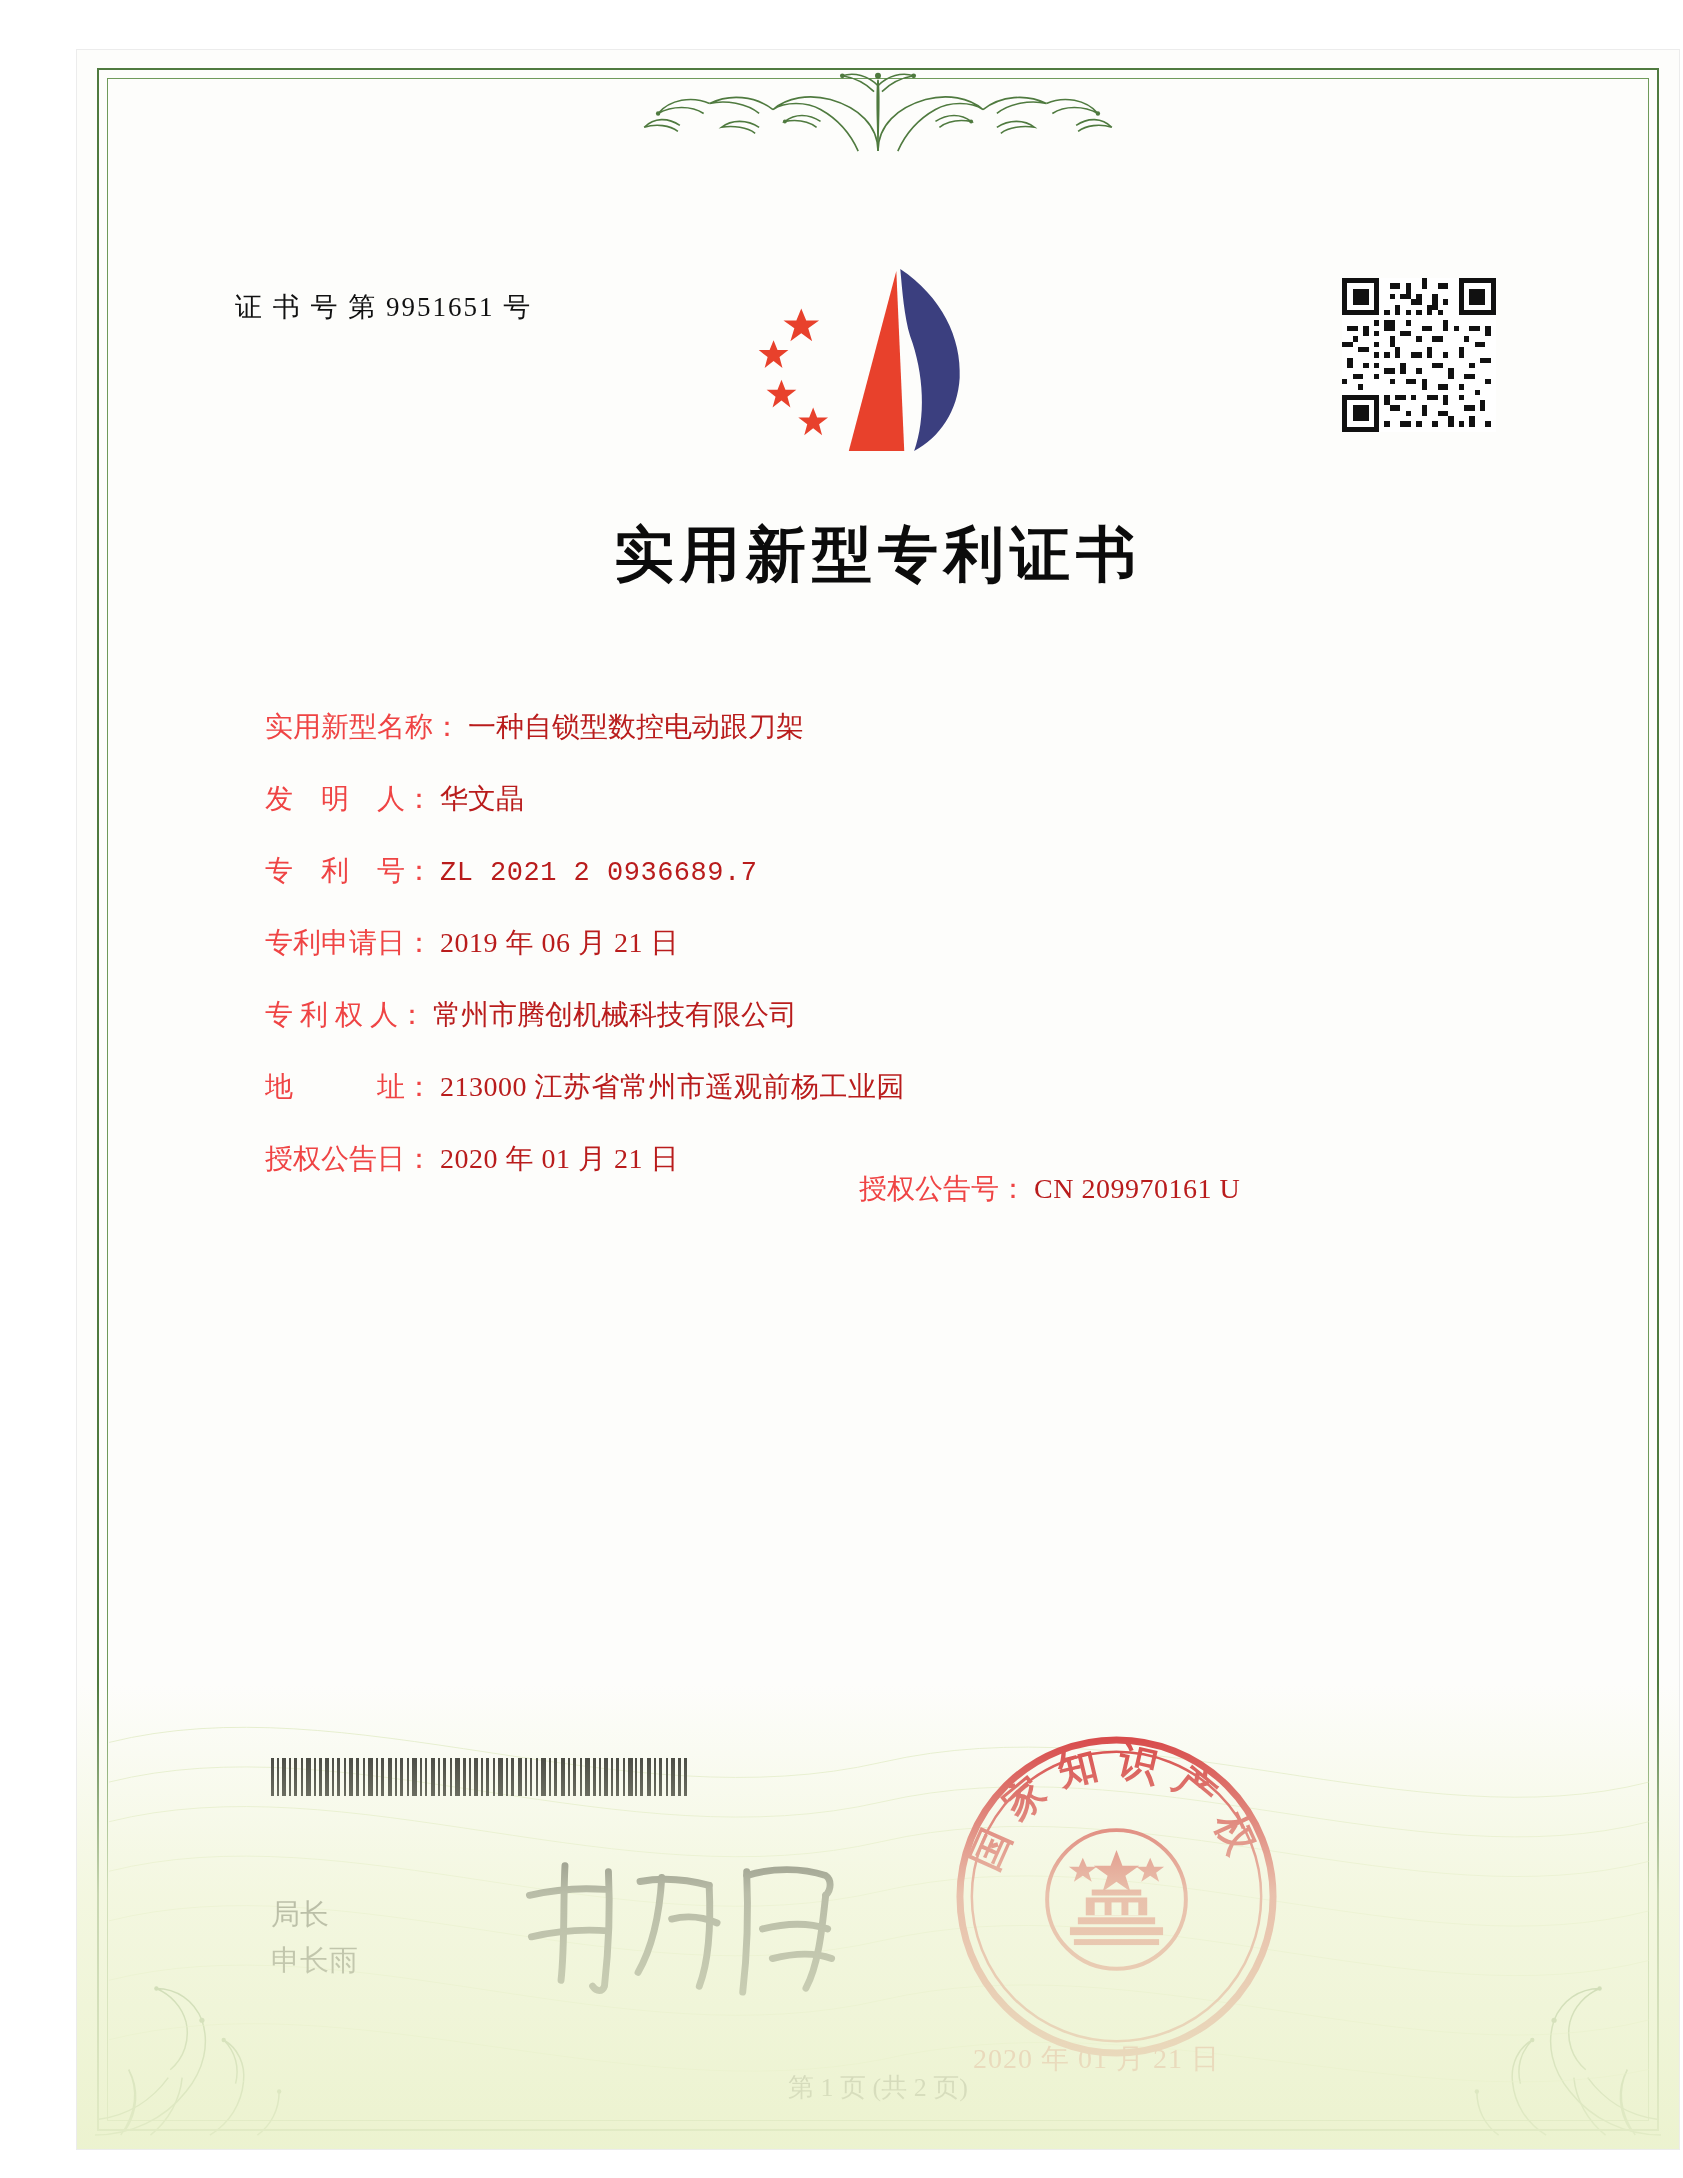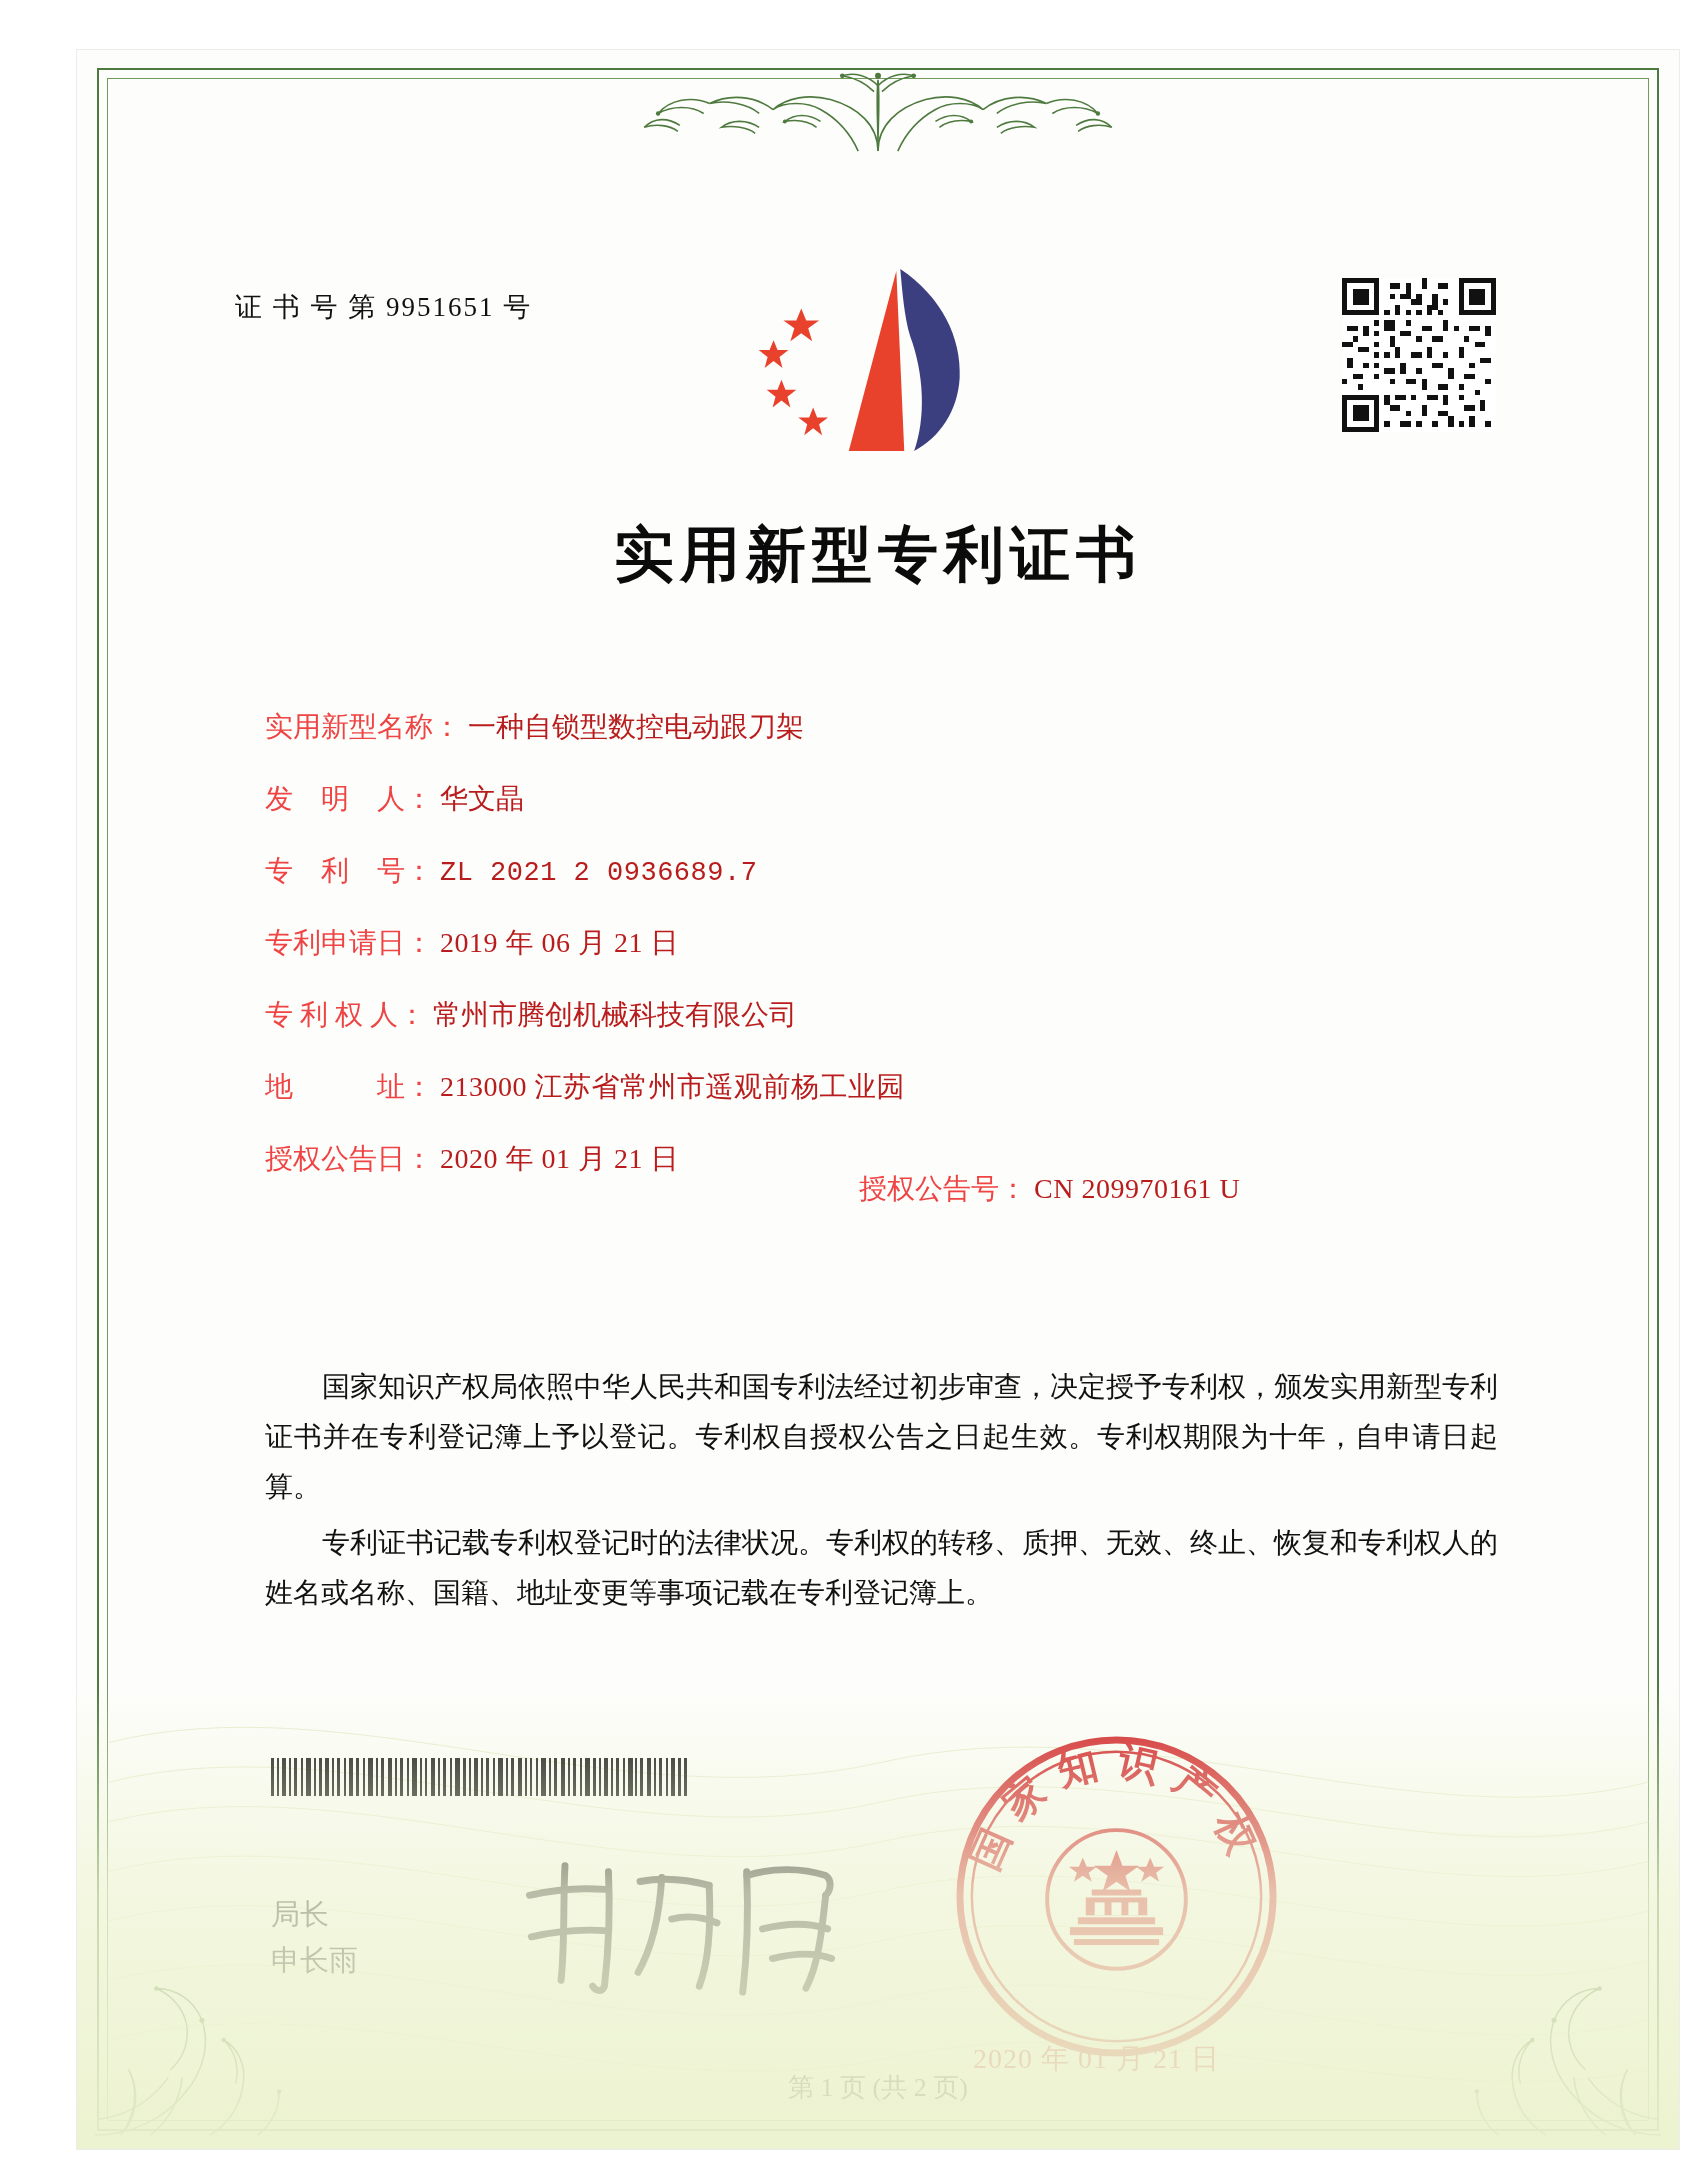--- a/index.html
+++ b/index.html
@@ -490,24 +490,20 @@
         <div class="field-row row-split">
           <span class="f-label">授权公告日：</span>
           <span class="f-value num">2020 年 01 月 21 日</span>
           <span class="second">
             <span class="f-label">授权公告号：</span>
             <span class="f-value num">CN 209970161 U</span>
           </span>
         </div>
       </div>
 
-      <div class="paragraphs">
-        <p>国家知识产权局依照中华人民共和国专利法经过初步审查，决定授予专利权，颁发实用新型专利证书并在专利登记簿上予以登记。专利权自授权公告之日起生效。专利权期限为十年，自申请日起算。</p>
-        <p>专利证书记载专利权登记时的法律状况。专利权的转移、质押、无效、终止、恢复和专利权人的姓名或名称、国籍、地址变更等事项记载在专利登记簿上。</p>
-      </div>
 
       <svg class="barcode" viewBox="0 0 420 38" shape-rendering="crispEdges">
         <g fill="#111">
           <rect x="0" y="0" width="3" height="38"></rect>
             <rect x="6" y="0" width="2" height="38"></rect>
           <rect x="11" y="0" width="4" height="38"></rect>
             <rect x="18" y="0" width="2" height="38"></rect>
           <rect x="23" y="0" width="3" height="38"></rect>
             <rect x="30" y="0" width="2" height="38"></rect>
           <rect x="35" y="0" width="5" height="38"></rect>

